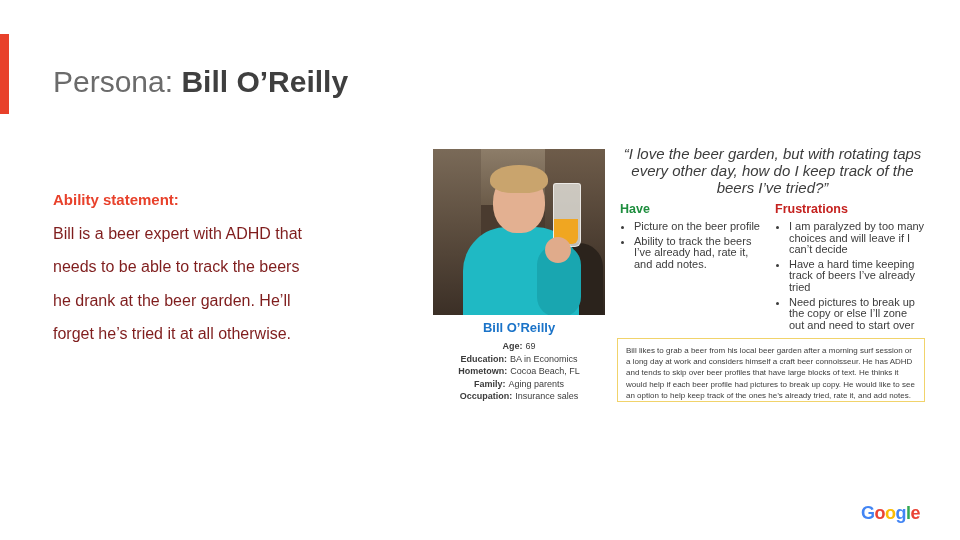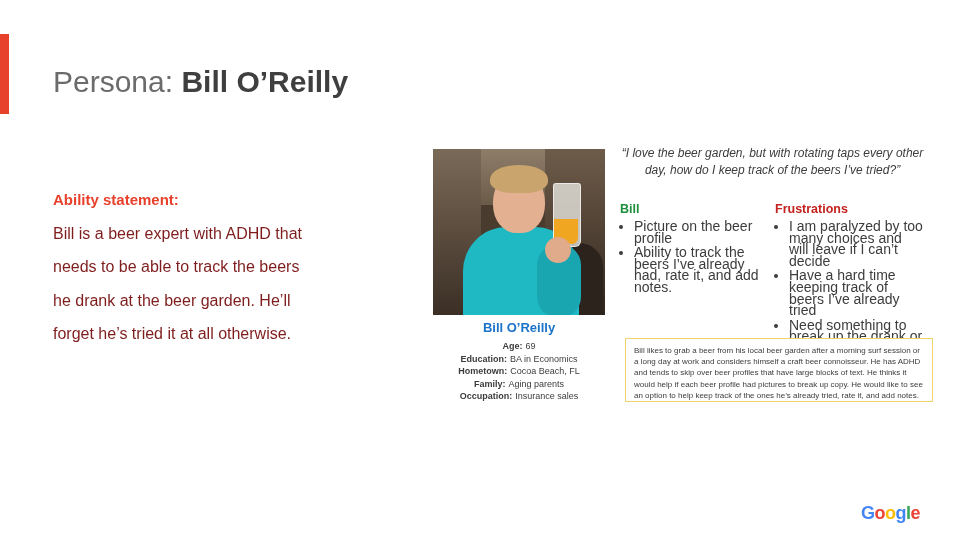--- a/index.html
+++ b/index.html
@@ -191,21 +191,21 @@
   }
 
   
   .quote {
     position: absolute;
     left: 190px;
     top: 5px;
     width: 305px;
     text-align: center;
     font-style: italic;
-    font-size: 12px;
+    font-size: 15px;
     line-height: 17px;
     color: #3c3c3c;
   }
 
   
   .col-goals {
     position: absolute;
     left: 190px;
     top: 62px;
     width: 145px;
@@ -219,38 +219,37 @@
   .col-head {
     font-weight: bold;
     font-size: 12.5px;
     margin-bottom: 5px;
   }
   .col-head.goals { color: #1e8e3e; }
   .col-head.frustrations { color: #c5221f; }
   .col-list {
     margin: 0;
     padding-left: 14px;
-    font-size: 14px;
+    font-size: 11px;
     line-height: 11.6px;
     color: #3c3c3c;
   }
   .col-list li { margin-bottom: 3px; }
 
   
   .note-box {
     position: absolute;
     left: 187px;
     top: 198px;
     width: 308px;
     height: 64px;
     border: 1px solid #f1d36b;
     background: #ffffff;
     box-sizing: border-box;
     padding: 6px 8px;
-    margin-left: 8px;
   }
   .note-text {
     font-size: 8px;
     line-height: 11.2px;
     color: #3c3c3c;
     margin: 0;
   }
 
   
   .google-logo {
@@ -321,33 +320,33 @@
       </div>
       <div class="fact-row">
         <span class="fact-label">Occupation:</span>
         <span class="fact-value">Insurance sales</span>
       </div>
     </div>
 
     <div class="quote">“I love the beer garden, but with rotating taps every other day, how do I keep track of the beers I’ve tried?”</div>
 
     <div class="col-goals">
-      <div class="col-head goals">Bill</div>
+      <div class="col-head goals">Have</div>
       <ul class="col-list">
         <li>Picture on the beer profile</li>
         <li>Ability to track the beers I’ve already had, rate it, and add notes.</li>
       </ul>
     </div>
 
     <div class="col-frustrations">
       <div class="col-head frustrations">Frustrations</div>
       <ul class="col-list">
         <li>I am paralyzed by too many choices and will leave if I can’t decide</li>
         <li>Have a hard time keeping track of beers I’ve already tried</li>
-        <li>Need something to break up the drank or else I’ll zone out and need to start over</li>
+        <li>Need pictures to break up the copy or else I’ll zone out and need to start over</li>
       </ul>
     </div>
 
     <div class="note-box">
       <p class="note-text">Bill likes to grab a beer from his local beer garden after a morning surf session or a long day at work and considers himself a craft beer connoisseur. He has ADHD and tends to skip over beer profiles that have large blocks of text. He thinks it would help if each beer profile had pictures to break up copy. He would like to see an option to help keep track of the ones he’s already tried, rate it, and add notes.</p>
     </div>
 
   </div>
 
   <div class="google-logo">

